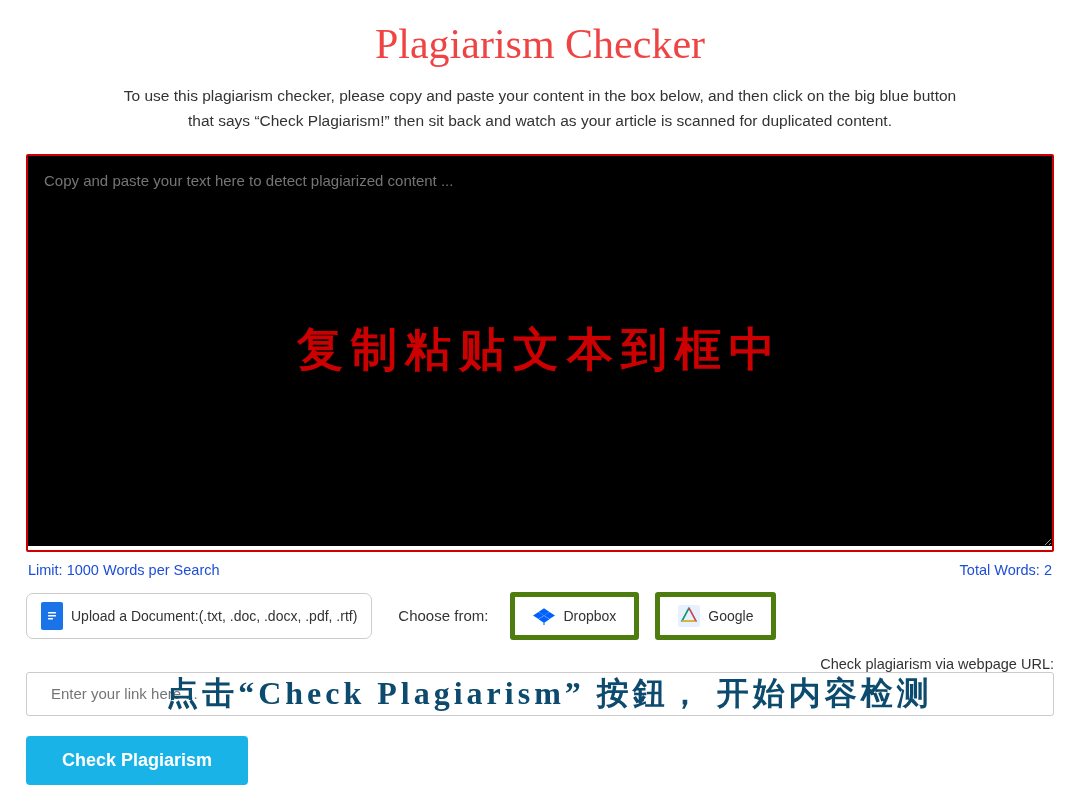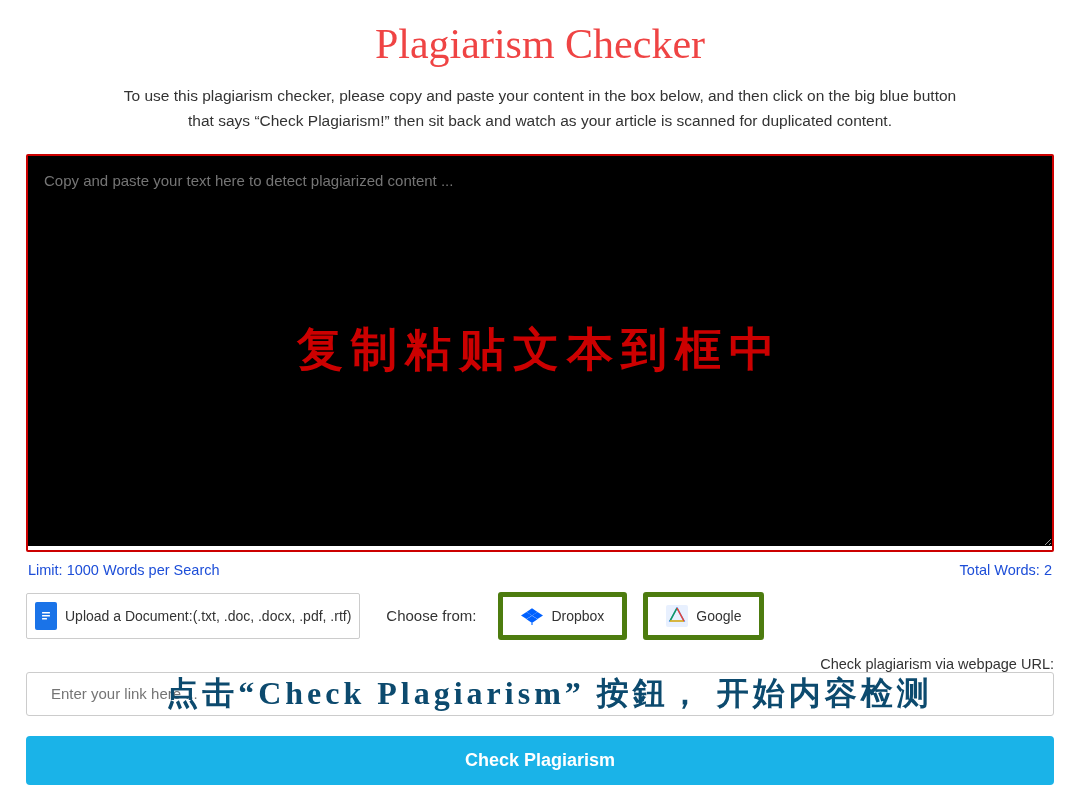--- a/index.html
+++ b/index.html
@@ -86,22 +86,22 @@
       align-items: center;
       gap: 16px;
       margin-bottom: 16px;
       flex-wrap: wrap;
     }
     .upload-btn {
       display: flex;
       align-items: center;
       gap: 8px;
       border: 1px solid #ccc;
-      border-radius: 2px;
-      padding: 8px 8px;
+      border-radius: 7px;
+      padding: 8px 14px;
       background: #fff;
       cursor: pointer;
       font-size: 14px;
       color: #333;
       min-width: 300px;
     }
     .upload-btn .file-icon {
       width: 22px;
       height: 28px;
       background: #1a73e8;
@@ -184,21 +184,20 @@
       pointer-events: none;
       white-space: nowrap;
       width: 100%;
       text-align: center;
       padding-left: 19px;
     }
     .action-buttons-row {
       display: flex;
       gap: 16px;
       margin-top: 20px;
-      flex-direction: column;
     }
     .btn-check {
       background: #1ab3e8;
       color: #fff;
       border: none;
       border-radius: 4px;
       padding: 14px 36px;
       font-size: 18px;
       font-weight: bold;
       cursor: pointer;

